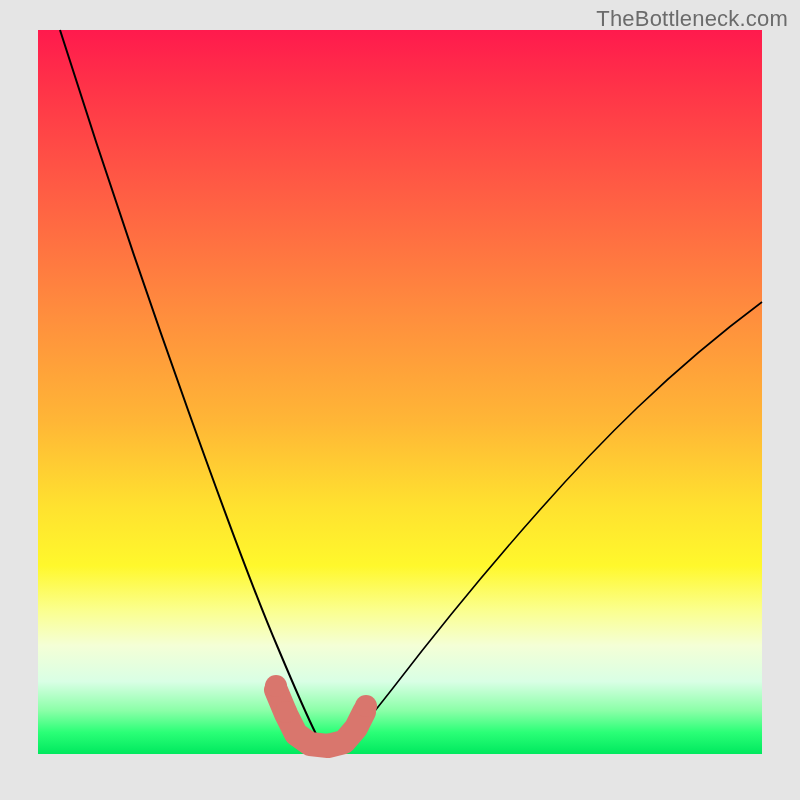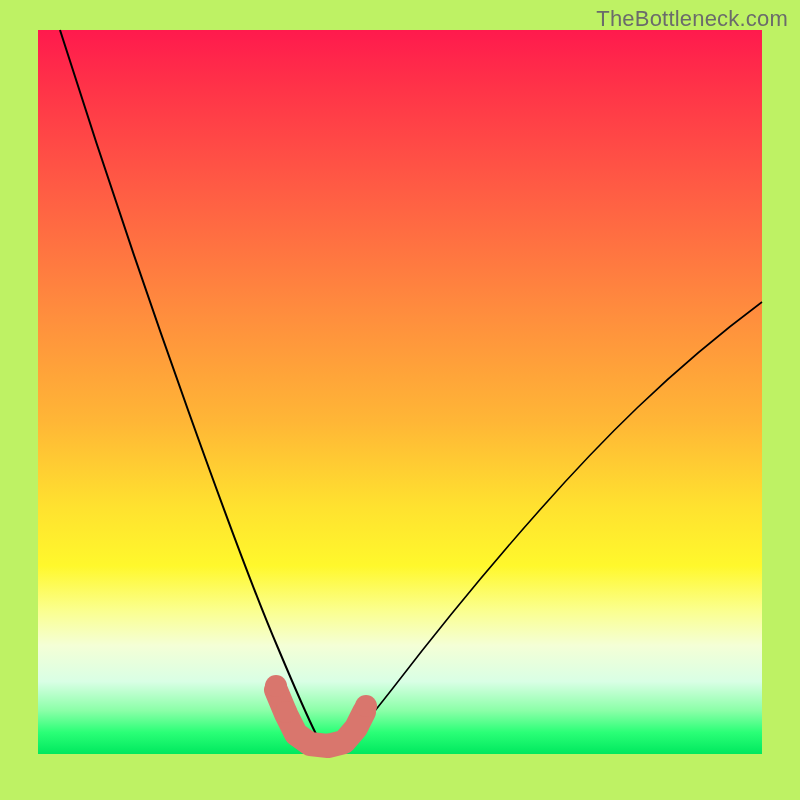--- a/index.html
+++ b/index.html
@@ -10,21 +10,21 @@
     background: #000;
     overflow: hidden;
     font-family: Arial, Helvetica, sans-serif;
   }
   .frame {
     position: absolute;
     left: 0;
     top: 0;
     width: 800px;
     height: 800px;
-    background: #bef264;
+    background: #e5e5e5;
   }
   .plot-area {
     position: absolute;
     left: 38px;
     top: 30px;
     width: 724px;
     height: 724px;
     
     background: linear-gradient(to bottom,
       #ff1a4d 0%,

